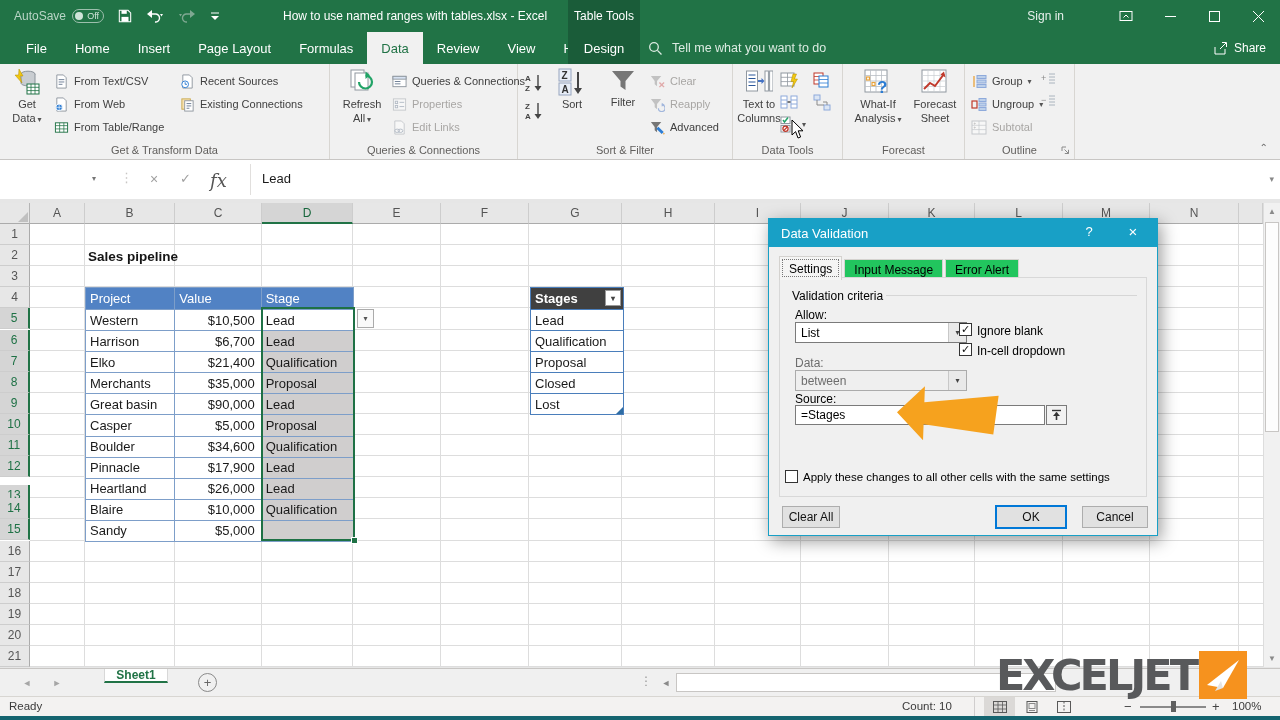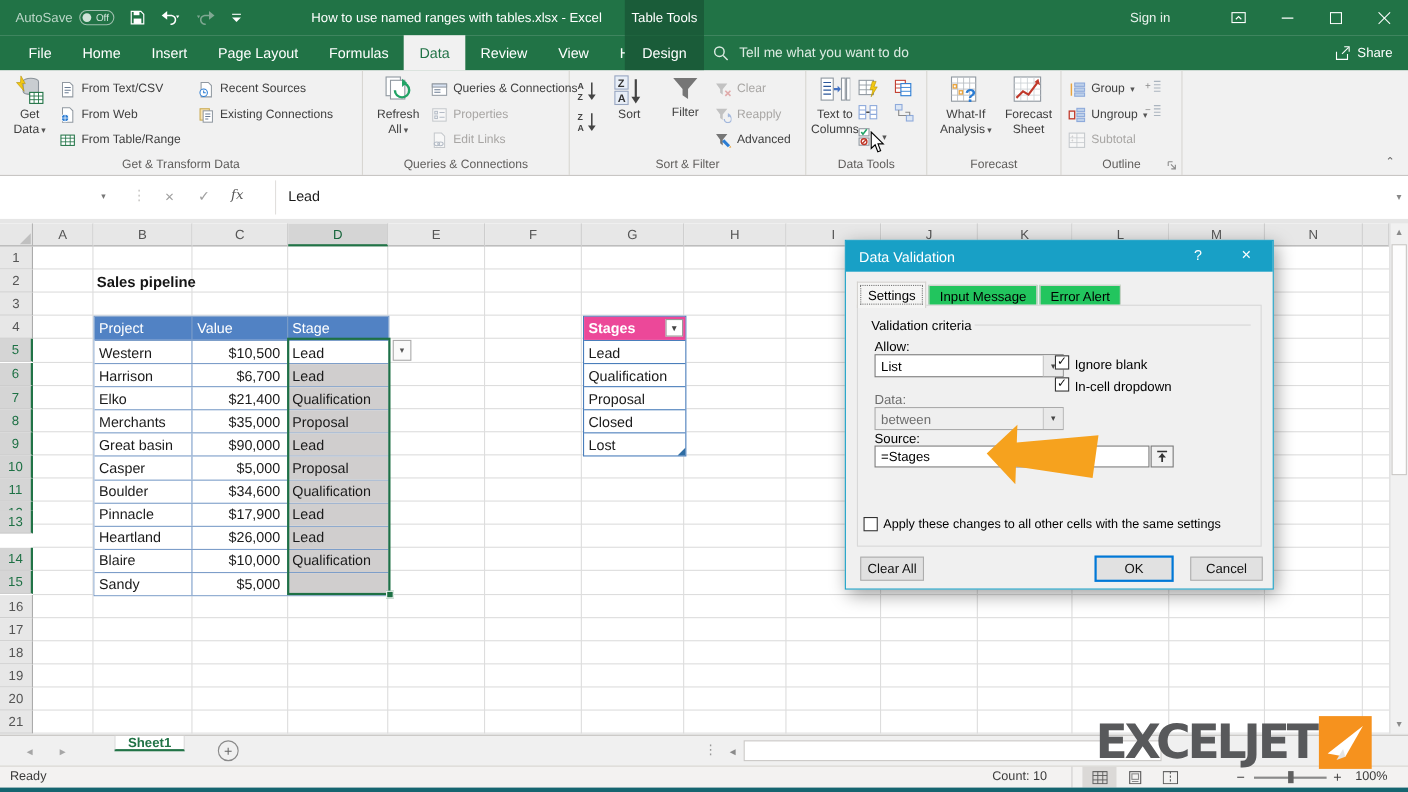--- a/index.html
+++ b/index.html
@@ -41,21 +41,21 @@
 .ddw{font-size:8px;color:#555}
 .collapse{position:absolute;right:12px;bottom:6px;font-size:10px;color:#666}
 .launcher{position:absolute;right:4px;bottom:4px}
 
 .fbar{position:absolute;left:0;top:160px;width:1280px;height:39px;background:#fff;font-size:12px;color:#444}
 .namebox{position:absolute;left:0;top:0;width:110px;height:39px;border-right:1px solid #E1DFDD;display:flex;align-items:center;padding-left:10px;font-size:12px;color:#333}
 .nb-dd{position:absolute;left:92px;top:14px;font-size:8px;color:#777}
 .fb-dots{position:absolute;left:120px;top:10px;color:#C8C6C4;font-size:13px}
 .fb-x{position:absolute;left:150px;top:11px;color:#A0A0A0;font-size:14px}
 .fb-check{position:absolute;left:180px;top:11px;color:#A0A0A0;font-size:13px}
-.fb-fx{position:absolute;left:210px;top:10px;font-family:"DejaVu Serif",serif;font-style:italic;font-size:12px;color:#555}
+.fb-fx{position:absolute;left:210px;top:10px;font-family:"DejaVu Serif",serif;font-style:italic;font-size:18px;color:#555}
 .fb-div{position:absolute;left:250px;top:4px;width:1px;height:31px;background:#E1DFDD}
 .fb-value{position:absolute;left:262px;top:11px;font-size:13px;color:#1a1a1a}
 .fb-expand{position:absolute;right:6px;top:14px;font-size:9px;color:#888}
 
 .grid{position:absolute;left:0;top:203px;width:1263px;height:464px;background:#fff;overflow:hidden;font-size:13px;color:#1a1a1a}
 .corner{position:absolute;left:0;top:0;width:30px;height:21px;background:#E7E7E7;border-right:1px solid #B5B5B5;border-bottom:1px solid #ABABAB}
 .corner:after{content:"";position:absolute;right:1px;bottom:1px;border-left:10px solid transparent;border-bottom:10px solid #C0C0C0}
 .colh{position:absolute;top:0;height:21px;background:#E7E7E7;border-right:1px solid #CDCDCD;border-bottom:1px solid #ABABAB;display:flex;align-items:center;justify-content:center;font-size:12px;color:#555}
 .colh.sel{background:#D5D5D5;color:#17663C;border-bottom:2px solid #217346}
 .rowh{position:absolute;left:0;width:30px;background:#E7E7E7;border-right:1px solid #ABABAB;border-bottom:1px solid #CDCDCD;display:flex;align-items:center;justify-content:center;font-size:12px;color:#555}
@@ -72,21 +72,21 @@
 .p-cell{display:flex;align-items:center;padding-left:4px;border-right:1px solid #7D9EC9;overflow:hidden;white-space:nowrap}
 .p-cell:last-child{border-right:none}
 .p-cell.num{justify-content:flex-end;padding-right:6px;padding-left:0}
 .p-cell.selrange{background:#D0CECE}
 .p-cell.active{background:#FFFFFF}
 .sel-border{position:absolute;left:261px;top:104px;width:94px;height:234px;border:2px solid #1E7145;pointer-events:none;z-index:3}
 .sel-handle{position:absolute;left:351px;top:334px;width:7px;height:7px;background:#1E7145;border:1px solid #fff;z-index:4}
 .dv-drop{position:absolute;left:357px;top:106px;width:17px;height:19px;background:#FAFAFA;border:1px solid #ABABAB;display:flex;align-items:center;justify-content:center;font-size:8px;color:#555;z-index:3}
 
 .stable{position:absolute;left:530px;top:84px;width:94px;background:#fff;border:1px solid #4A7EBB}
-.s-h{height:21px;background:#ec4899;color:#fff;font-weight:bold;display:flex;align-items:center;padding-left:4px;position:relative}
+.s-h{height:21px;background:#404040;color:#fff;font-weight:bold;display:flex;align-items:center;padding-left:4px;position:relative}
 .s-filter{position:absolute;right:2px;top:2px;width:16px;height:16px;background:#fff;border:1px solid #999;font-size:8px;color:#444;display:flex;align-items:center;justify-content:center}
 .s-row{height:21.1px;border-top:1px solid #4A7EBB;display:flex;align-items:center;padding-left:4px}
 .stable:after{content:"";position:absolute;right:0;bottom:0;border-left:7px solid transparent;border-bottom:7px solid #2E6DA4}
 
 .vscroll{position:absolute;left:1263px;top:203px;width:17px;height:464px;background:#F1F1F1;border-left:1px solid #DDDDDD}
 .vs-arrow{position:absolute;left:0;width:16px;height:17px;display:flex;align-items:center;justify-content:center;font-size:8px;color:#8A8A8A}
 .vs-thumb{position:absolute;left:1px;top:19px;width:14px;height:210px;background:#FDFDFD;border:1px solid #C8C6C4}
 
 .tabbar{position:absolute;left:0;top:668px;width:1280px;height:28px;background:#F0F0F0;border-top:1px solid #C8C6C4;font-size:12px}
 .navarrow{position:absolute;top:0;height:27px;display:flex;align-items:center;justify-content:center;width:26px;color:#A6A6A6;font-size:9px}
@@ -598,21 +598,21 @@
         <div class="rowh" style="top: 63.2px; height: 21.1px;">3</div>
         <div class="rowh" style="top: 84.3px; height: 21.1px;">4</div>
         <div class="rowh sel" style="top: 105.4px; height: 21.1px;">5</div>
         <div class="rowh sel" style="top: 126.5px; height: 21.1px;">6</div>
         <div class="rowh sel" style="top: 147.6px; height: 21.1px;">7</div>
         <div class="rowh sel" style="top: 168.7px; height: 21.1px;">8</div>
         <div class="rowh sel" style="top: 189.8px; height: 21.1px;">9</div>
         <div class="rowh sel" style="top: 210.9px; height: 21.1px;">10</div>
         <div class="rowh sel" style="top: 232px; height: 21.1px;">11</div>
         <div class="rowh sel" style="top: 253.1px; height: 21.1px;">12</div>
-        <div class="rowh sel" style="top: 261px; height: 21.1px;">13</div>
+        <div class="rowh sel" style="top: 282px; height: 21.1px;">13</div>
         <div class="rowh sel" style="top: 295.3px; height: 21.1px;">14</div>
         <div class="rowh sel" style="top: 316.4px; height: 21.1px;">15</div>
         <div class="rowh" style="top: 337.5px; height: 21.1px;">16</div>
         <div class="rowh" style="top: 358.6px; height: 21.1px;">17</div>
         <div class="rowh" style="top: 379.7px; height: 21.1px;">18</div>
         <div class="rowh" style="top: 400.8px; height: 21.1px;">19</div>
         <div class="rowh" style="top: 421.9px; height: 21.1px;">20</div>
         <div class="rowh" style="top: 443px; height: 21.1px;">21</div>
       </div>
     <div class="corner"></div>

